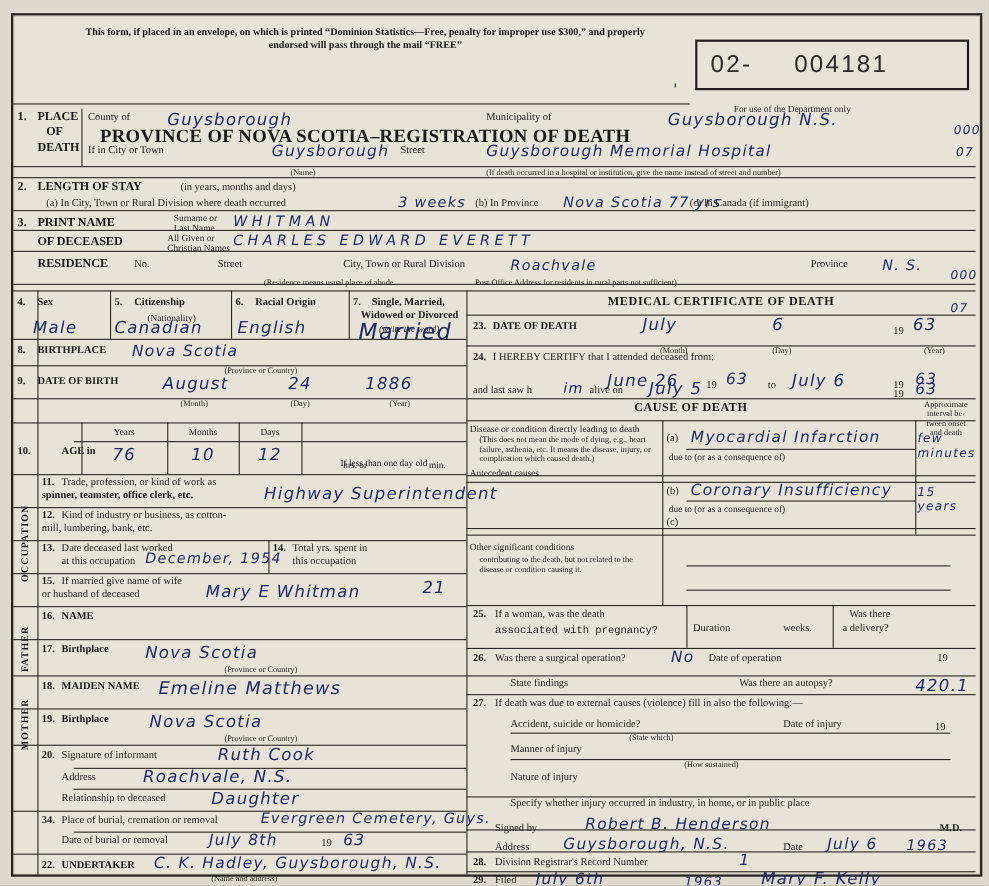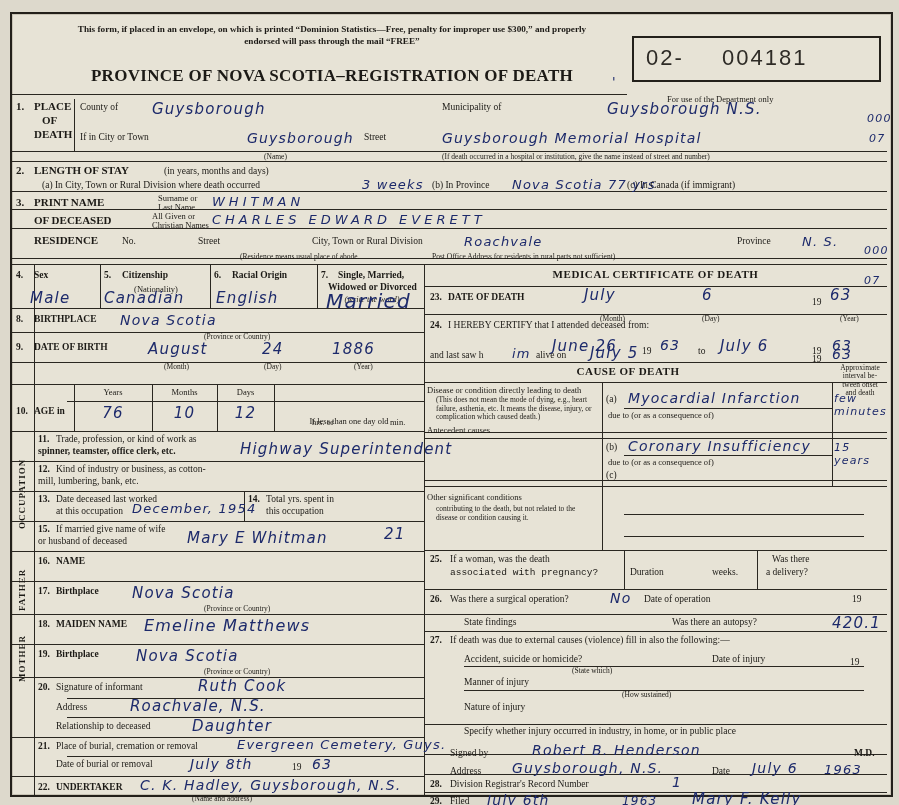--- a/index.html
+++ b/index.html
@@ -40,21 +40,21 @@
     font-size:22px;color:#2e2b26;letter-spacing:2px;
   }
   .vert{
     position:absolute;
     writing-mode:vertical-rl;
     transform:rotate(180deg);
     font-size:9px;font-weight:bold;letter-spacing:1px;
     text-align:center;color:#1c1a16;
   }
   .ctr{text-align:center;}
-  .title{font-size:17px;font-weight:bold;letter-spacing:.3px;}
+  .title{font-size:17px;font-weight:bold;letter-spacing:.3px;margin-top:48px;}
   .hdrnote{font-size:9.2px;font-weight:bold;text-align:center;line-height:1.25;}
 </style>
 </head>
 <body>
 
 <div id="sheet">
   <div class="paper">
 
     <div class="t hdrnote" style="left:60px;top:10px;width:520px;">This form, if placed in an envelope, on which is printed “Dominion Statistics—Free, penalty for improper use $300,” and properly endorsed will pass through the mail “FREE”</div>
     <div class="t title" style="left:60px;top:52px;width:520px;text-align:center;">PROVINCE OF NOVA SCOTIA–REGISTRATION OF DEATH</div>
@@ -203,21 +203,21 @@
     <div class="t bold sm" style="left:4px;top:328px;">9.</div>
     <div class="t bold sm" style="left:22px;top:328px;">DATE OF BIRTH</div>
     <div class="t hw" style="left:136px;top:326px;font-size:15px;">August</div>
     <div class="t hw" style="left:250px;top:326px;font-size:15px;">24</div>
     <div class="t hw" style="left:320px;top:326px;font-size:15px;">1886</div>
     <div class="t xxs" style="left:152px;top:348px;">(Month)</div>
     <div class="t xxs" style="left:252px;top:348px;">(Day)</div>
     <div class="t xxs" style="left:342px;top:348px;">(Year)</div>
 
     <div class="t bold sm" style="left:4px;top:392px;">10.</div>
-    <div class="t bold sm" style="left:22px;top:392px;">AGE in</div>
+    <div class="t bold sm" style="left:22px;top:392px;padding-left:22px;">AGE in</div>
     <div class="t xs ctr" style="left:62px;top:373px;width:78px;">Years</div>
     <div class="t xs ctr" style="left:140px;top:373px;width:65px;">Months</div>
     <div class="t xs ctr" style="left:205px;top:373px;width:57px;">Days</div>
     <div class="t xs ctr" style="left:262px;top:373px;width:150px;margin-top:29px;">If less than one day old</div>
     <div class="t hw ctr" style="left:62px;top:390px;width:78px;font-size:15px;">76</div>
     <div class="t hw ctr" style="left:140px;top:390px;width:65px;font-size:15px;">10</div>
     <div class="t hw ctr" style="left:205px;top:390px;width:57px;font-size:15px;">12</div>
     <div class="t xs" style="left:300px;top:403px;">hrs. or</div>
     <div class="t xs" style="left:378px;top:403px;">min.</div>
 
@@ -269,21 +269,21 @@
     <div class="t bold sm" style="left:26px;top:668px;">20.</div>
     <div class="t sm" style="left:44px;top:668px;">Signature of informant</div>
     <div class="t hw" style="left:186px;top:663px;font-size:15px;">Ruth Cook</div>
     <div class="ln hl" style="left:55px;top:684px;width:357px;"></div>
     <div class="t sm" style="left:44px;top:688px;">Address</div>
     <div class="t hw" style="left:118px;top:683px;font-size:15px;">Roachvale, N.S.</div>
     <div class="ln hl" style="left:55px;top:703px;width:357px;"></div>
     <div class="t sm" style="left:44px;top:707px;">Relationship to deceased</div>
     <div class="t hw" style="left:180px;top:703px;font-size:15px;">Daughter</div>
 
-    <div class="t bold sm" style="left:26px;top:727px;">21.</div>
+    <div class="t bold sm" style="left:26px;top:727px;">34.</div>
     <div class="t sm" style="left:44px;top:727px;">Place of burial, cremation or removal</div>
     <div class="t hw" style="left:225px;top:723px;font-size:13px;">Evergreen Cemetery, Guys.</div>
     <div class="ln hl" style="left:55px;top:742px;width:357px;"></div>
     <div class="t sm" style="left:44px;top:745px;">Date of burial or removal</div>
     <div class="t hw" style="left:178px;top:742px;font-size:14px;">July 8th</div>
     <div class="t sm" style="left:280px;top:748px;">19</div>
     <div class="t hw" style="left:300px;top:742px;font-size:14px;">63</div>
 
     <div class="t bold sm" style="left:26px;top:768px;">22.</div>
     <div class="t bold sm" style="left:44px;top:768px;">UNDERTAKER</div>

